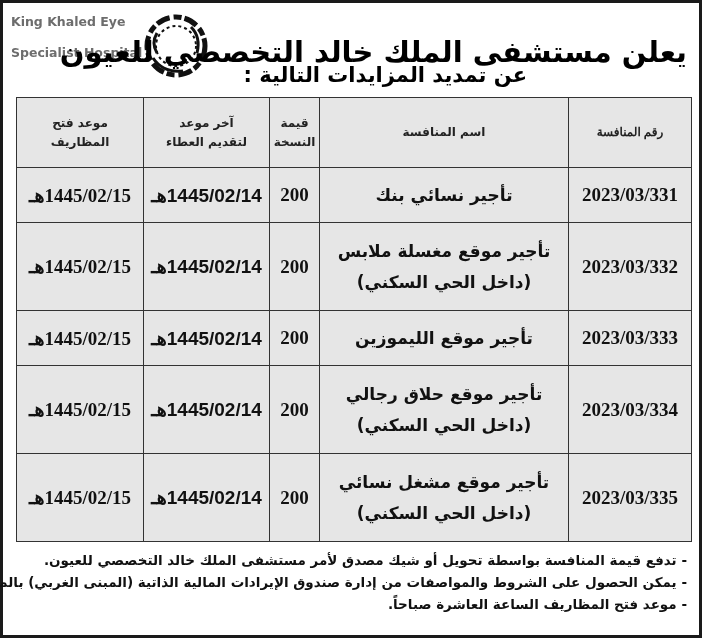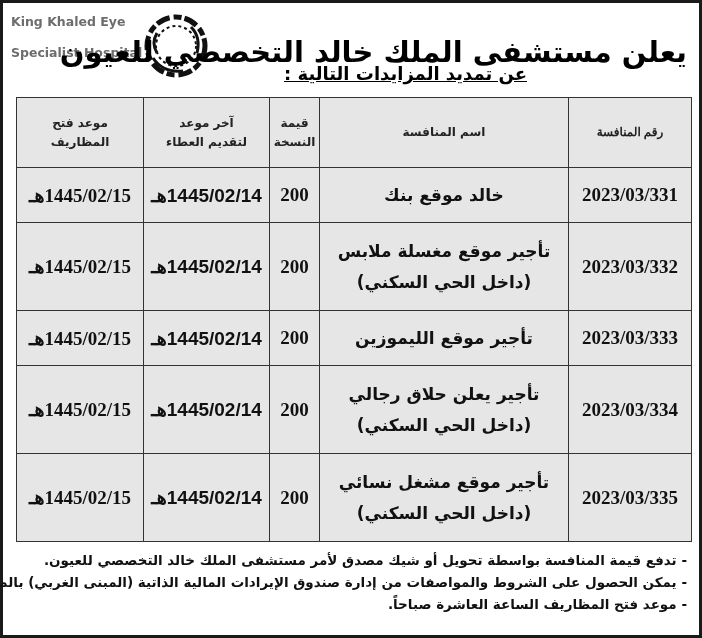--- a/index.html
+++ b/index.html
@@ -3,21 +3,21 @@
 <meta charset="utf-8">
 <style>
   html, body { margin:0; padding:0; }
   body { width:702px; height:638px; background:#fff; font-family:"DejaVu Sans", sans-serif; overflow:hidden; }
   .frame { position:absolute; left:0; top:0; width:702px; height:638px; box-sizing:border-box; border:3px solid #1a1a1a; background:#fff; }
   .logo-block { position:absolute; left:8px; top:8px; width:130px; height:70px; }
   .logo-ar { direction:rtl; text-align:right; font-size:12.5px; font-weight:bold; line-height:15px; color:#111; width:122px; }
   .logo-en { font-family:"DejaVu Sans", sans-serif; font-weight:bold; color:#6d6d6d; font-size:12.5px; line-height:15px; margin-top:3px; white-space:nowrap; }
   .emblem { position:absolute; left:140px; top:10px; width:66px; height:66px; }
   .title { position:absolute; right:12px; top:4px; direction:rtl; font-size:29px; font-weight:bold; color:#000; white-space:nowrap; letter-spacing:-0.5px;margin-top:28px; }
-  .subtitle { position:absolute; right:172px; top:60px; direction:rtl; font-size:18px; font-weight:bold; color:#000; white-space:nowrap;text-decoration:underline; }
+  .subtitle { position:absolute; right:172px; top:60px; direction:rtl; font-size:21px; font-weight:bold; color:#000; white-space:nowrap; }
   table.bids { position:absolute; left:13px; top:94px; width:676px; border-collapse:collapse; direction:rtl; background:#e6e6e6; }
   table.bids td, table.bids th { border:1.5px solid #333; text-align:center; vertical-align:middle; padding:0; }
   table.bids th { font-size:12px; font-weight:bold; color:#222; line-height:19px; height:69px; }
   table.bids td { color:#111; }
   .c-num { width:122px; font-family:"Liberation Serif", serif; font-weight:bold; font-size:19px; }
   .c-name { width:248px; font-size:17px; font-weight:bold; line-height:31px; }
   .c-price { width:49px; font-family:"Liberation Serif", serif; font-weight:bold; font-size:19px; }
   .c-last { width:125px; font-family:Liberation Sans, sans-serif; font-weight:bold; font-size:19px; white-space:nowrap; }
   .c-open { width:126px; font-family:"Liberation Serif", serif; font-weight:bold; font-size:19px; white-space:nowrap;margin-top:28px; }
   tr.single td { height:54px; }
@@ -63,21 +63,21 @@
         <th class="c-open" style="font-family:'DejaVu Sans',sans-serif;font-size:12px">
           <div>موعد فتح</div>
           <div>المظاريف</div>
         </th>
       </tr>
     </thead>
     <tbody>
       <tr class="single">
         <td class="c-num">2023/03/331</td>
         <td class="c-name">
-          <div>خالد موقع بنك</div>
+          <div>تأجير نسائي بنك</div>
         </td>
         <td class="c-price">200</td>
         <td class="c-last">1445/02/14هـ</td>
         <td class="c-open">1445/02/15هـ</td>
       </tr>
       <tr class="double">
         <td class="c-num">2023/03/332</td>
         <td class="c-name">
           <div>تأجير موقع مغسلة ملابس</div>
           <div>(داخل الحي السكني)</div>
@@ -91,21 +91,21 @@
         <td class="c-name">
           <div>تأجير موقع الليموزين</div>
         </td>
         <td class="c-price">200</td>
         <td class="c-last">1445/02/14هـ</td>
         <td class="c-open">1445/02/15هـ</td>
       </tr>
       <tr class="double">
         <td class="c-num">2023/03/334</td>
         <td class="c-name">
-          <div>تأجير يعلن حلاق رجالي</div>
+          <div>تأجير موقع حلاق رجالي</div>
           <div>(داخل الحي السكني)</div>
         </td>
         <td class="c-price">200</td>
         <td class="c-last">1445/02/14هـ</td>
         <td class="c-open">1445/02/15هـ</td>
       </tr>
       <tr class="double">
         <td class="c-num">2023/03/335</td>
         <td class="c-name">
           <div>تأجير موقع مشغل نسائي</div>

